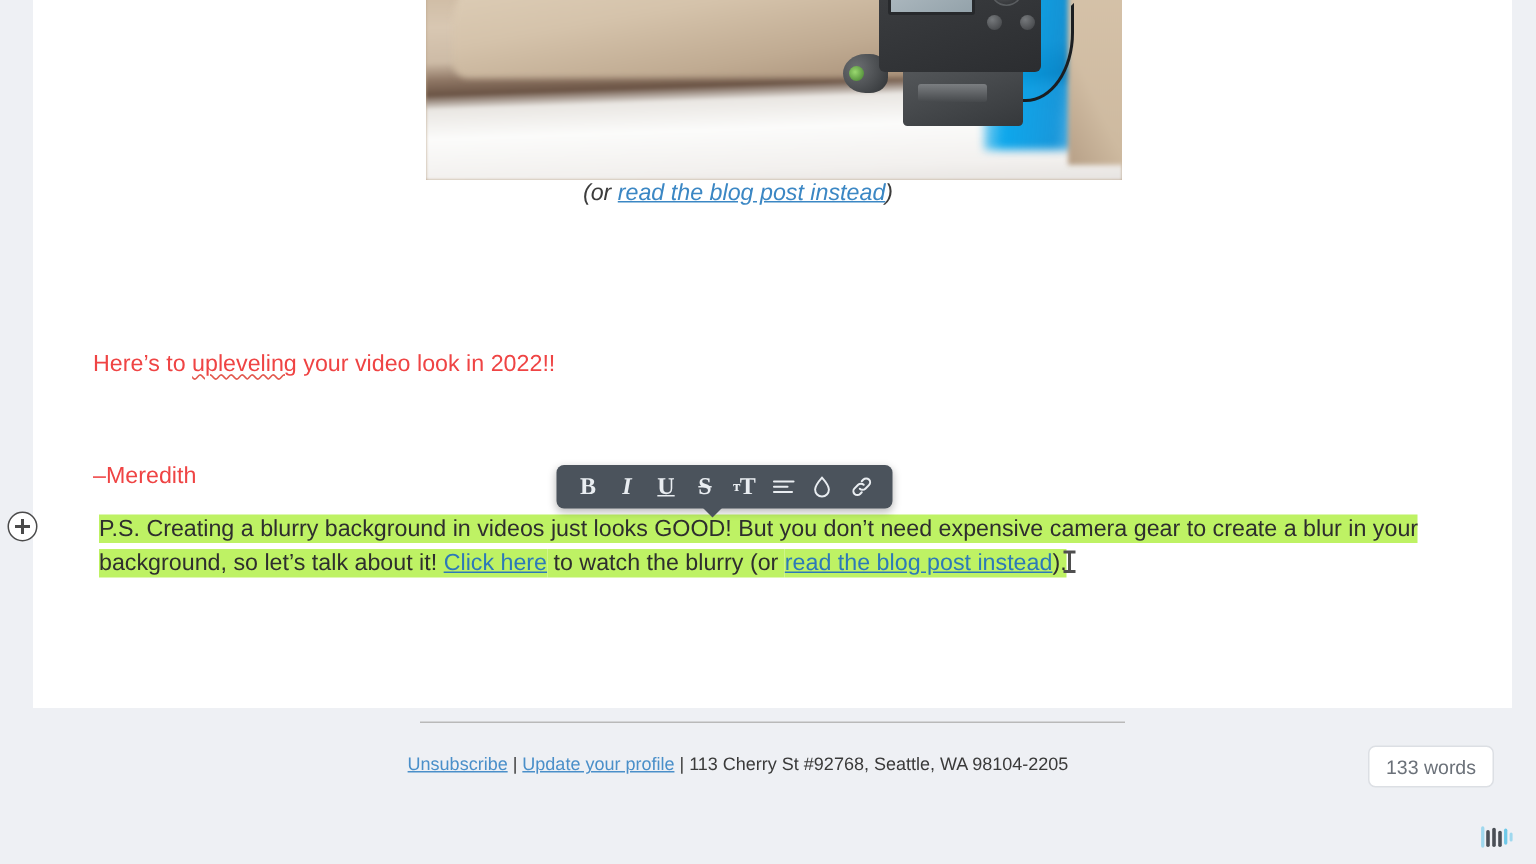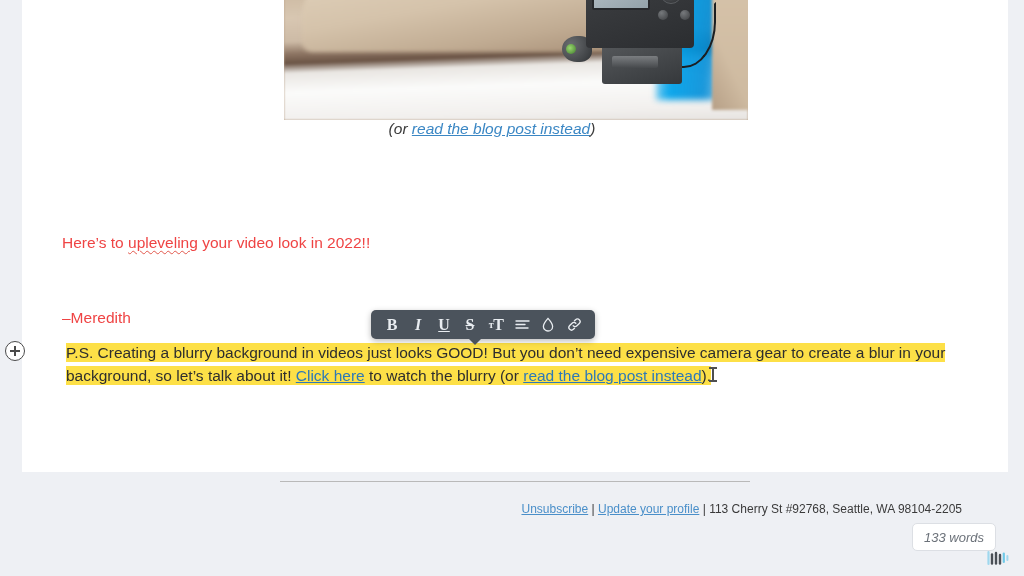--- a/index.html
+++ b/index.html
@@ -197,21 +197,21 @@
   .p-ps {
     position: absolute;
     left: 44px;
     top: 341px;
     width: 888px;
     font-size: 15.5px;
     line-height: 23px;
     color: #2e2e2e;
   }
   .p-ps .hl {
-    background: #fde047;
+    background: #bef264;
     padding: 1px 0;
     box-decoration-break: clone;
     -webkit-box-decoration-break: clone;
   }
   .p-ps a {
     color: #2d79b8;
   }
 
   
   .toolbar {
@@ -282,46 +282,45 @@
     height: 1px;
     background: #b9b9b9;
   }
 
   
   .footer {
     position: absolute;
     left: 0;
     top: 502px;
     width: 940px;
-    text-align: right;
+    text-align: center;
     font-size: 12px;
     color: #3a3a3a;
   }
   .footer a {
     color: #4a8fc9;
     text-decoration: underline;
   }
 
   
   .wordcount {
     position: absolute;
     left: 912px;
-    top: 523px;
+    top: 497px;
     width: 84px;
     height: 28px;
     border: 1px solid #dcdfe4;
     border-radius: 5px;
     background: #ffffff;
     color: #6b7179;
     font-size: 13px;
     display: flex;
     align-items: center;
     justify-content: center;
     z-index: 20;
-    font-style: italic;
   }
 
   
   .brand {
     position: absolute;
     left: 986px;
     top: 549px;
     width: 26px;
     height: 20px;
   }

